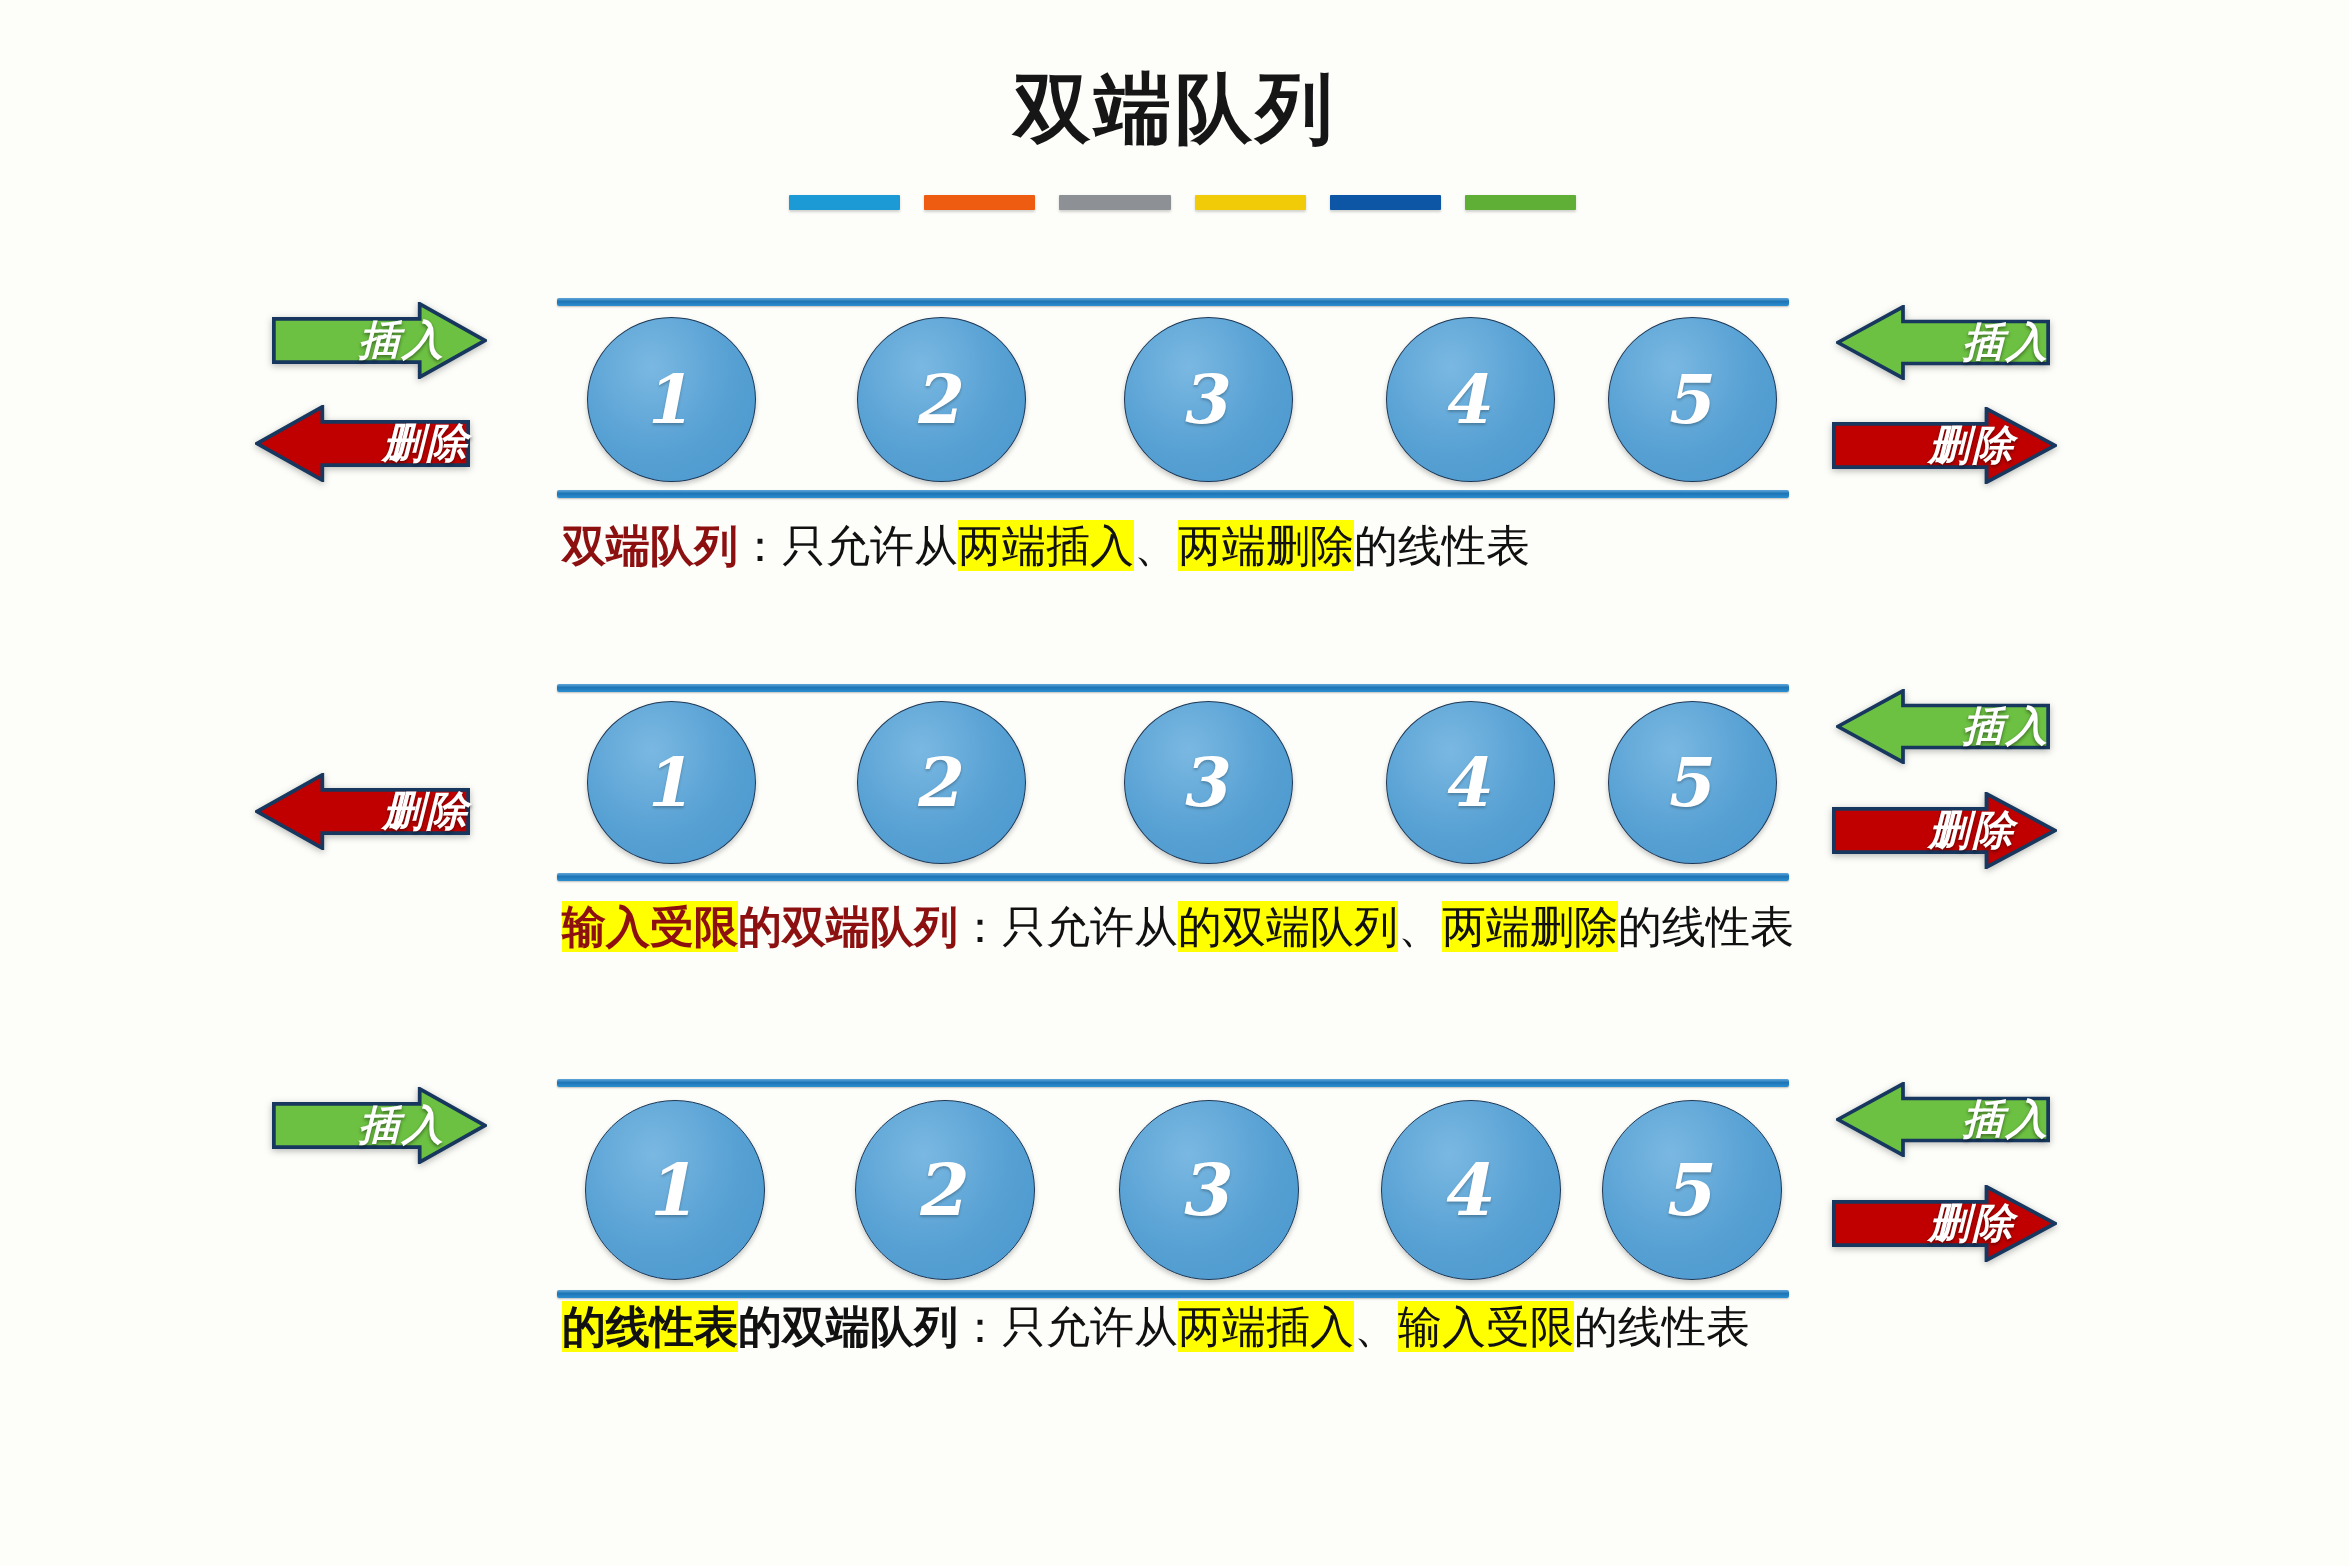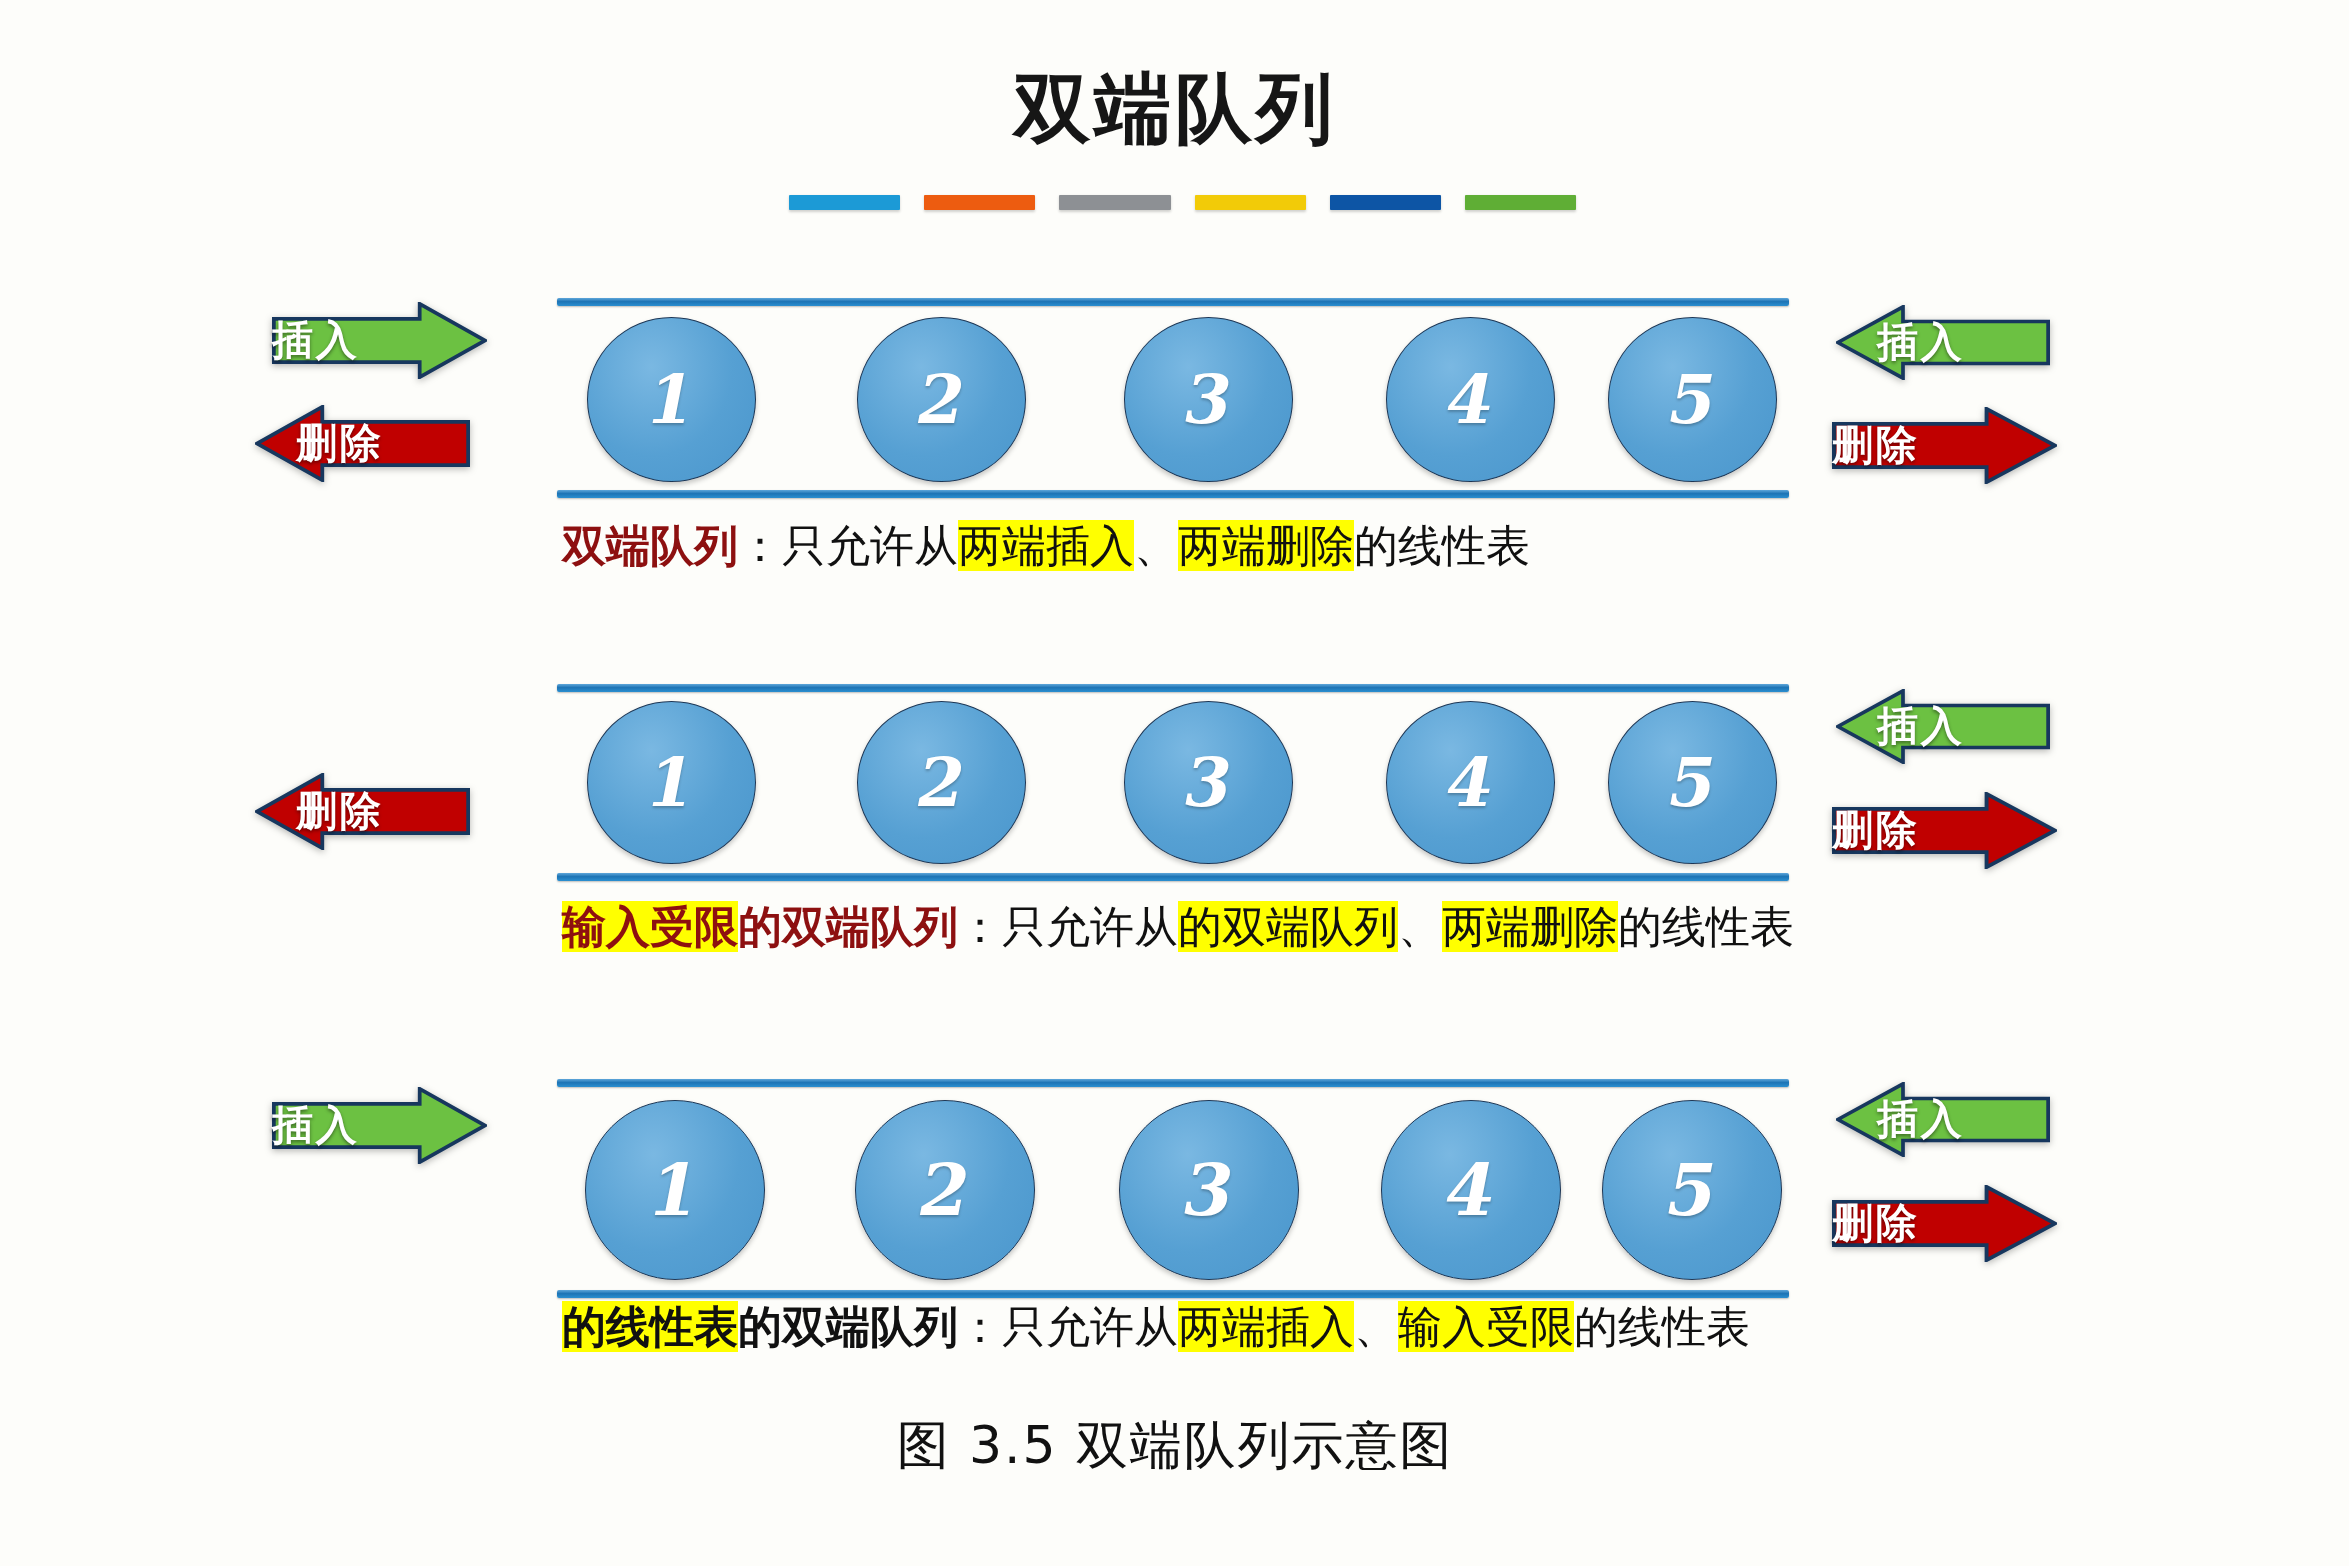--- a/index.html
+++ b/index.html
@@ -68,21 +68,21 @@
     font-family:"DejaVu Sans","Liberation Sans",sans-serif;
     font-size:41px;
     font-weight:600;
     letter-spacing:2.8px;
     text-shadow:0 1.9px 3.7px rgba(0,0,0,.45);
     filter:drop-shadow(0 2.8px 3.7px rgba(0,0,0,.28));
   }
   .arrow .body{
     position:absolute;left:0;top:0;width:100%;height:100%;
   }
-  .arrow .lbl{position:relative;z-index:3;width:100%;text-align:left;}
+  .arrow .lbl{position:relative;z-index:3;width:100%;text-align:right;font-style:italic;}
   .arrow.right .lbl{padding-right:41px;}
   .arrow.left  .lbl{padding-left:41px;}
 
   
   .caption{
     position:absolute;
     font-family:"DejaVu Sans","Liberation Sans",sans-serif;
     font-size:44px;
     color:#111;
     white-space:nowrap;
@@ -269,16 +269,15 @@
         <polygon points="2,18 158,18 158,2 228,41 158,80 158,64 2,64" fill="#c00000" stroke="#17375e" stroke-width="4"></polygon>
       </svg>
       <span class="lbl">删除</span>
     </div>
 
     <div class="caption" style="left:562px;top:1298px;">
       <span class="hlblk">的线性表</span><span class="blk">的双端队列</span><span>：只允许从</span><span class="hl">两端插入</span><span>、</span><span class="hl">输入受限</span><span>的线性表</span>
     </div>
   </div>
 
-  <div class="figcap">图 3.5 双端队列示意图</div>
 
 </div>
 
 
 </body></html>

